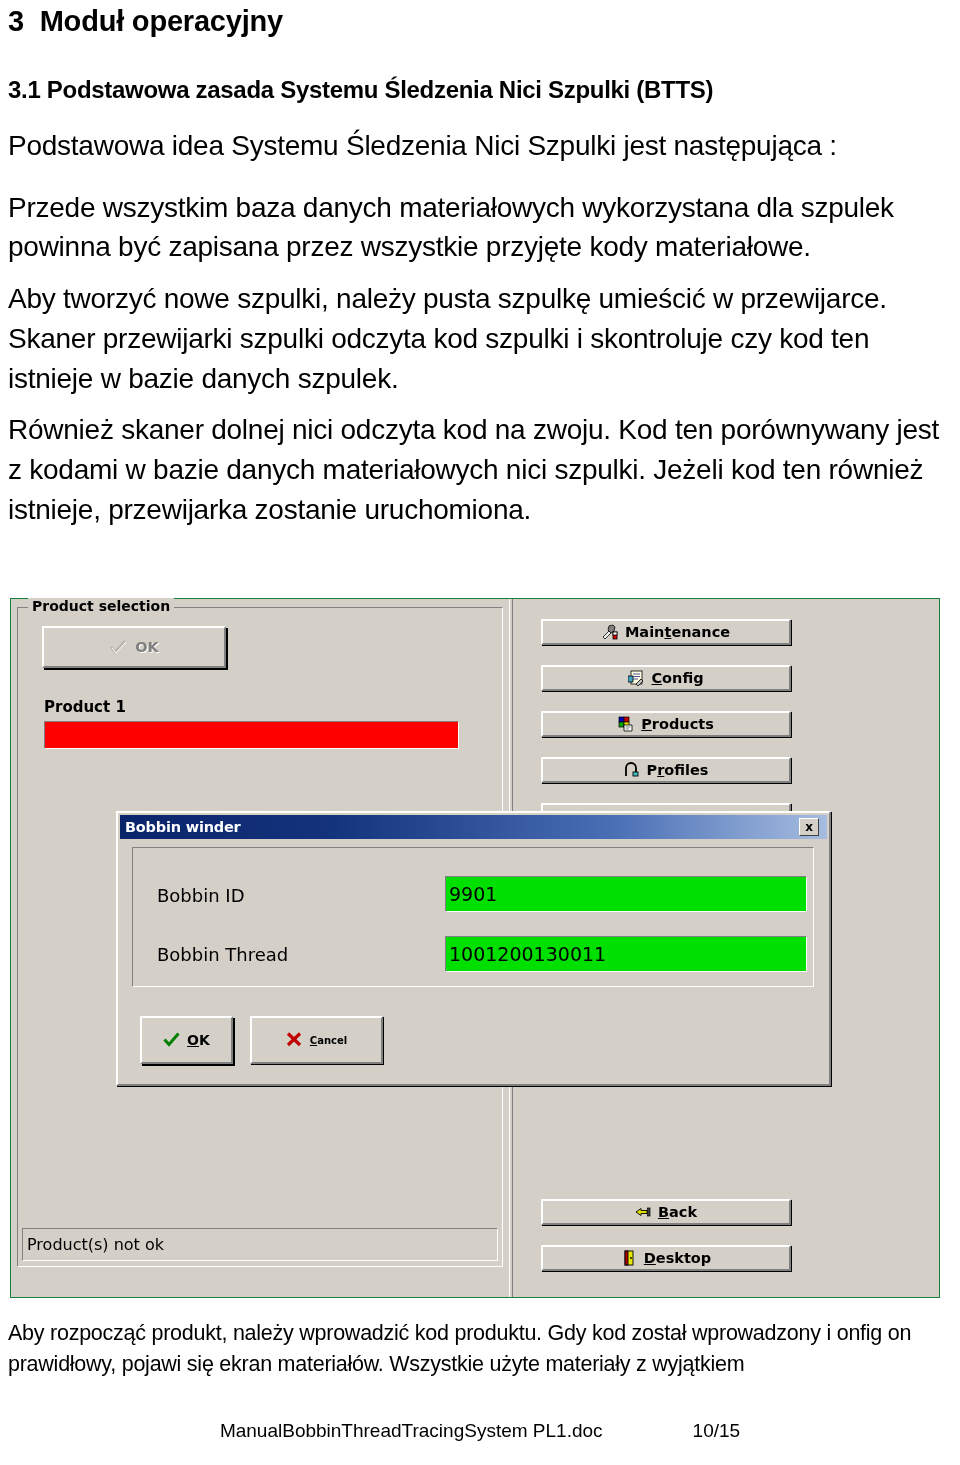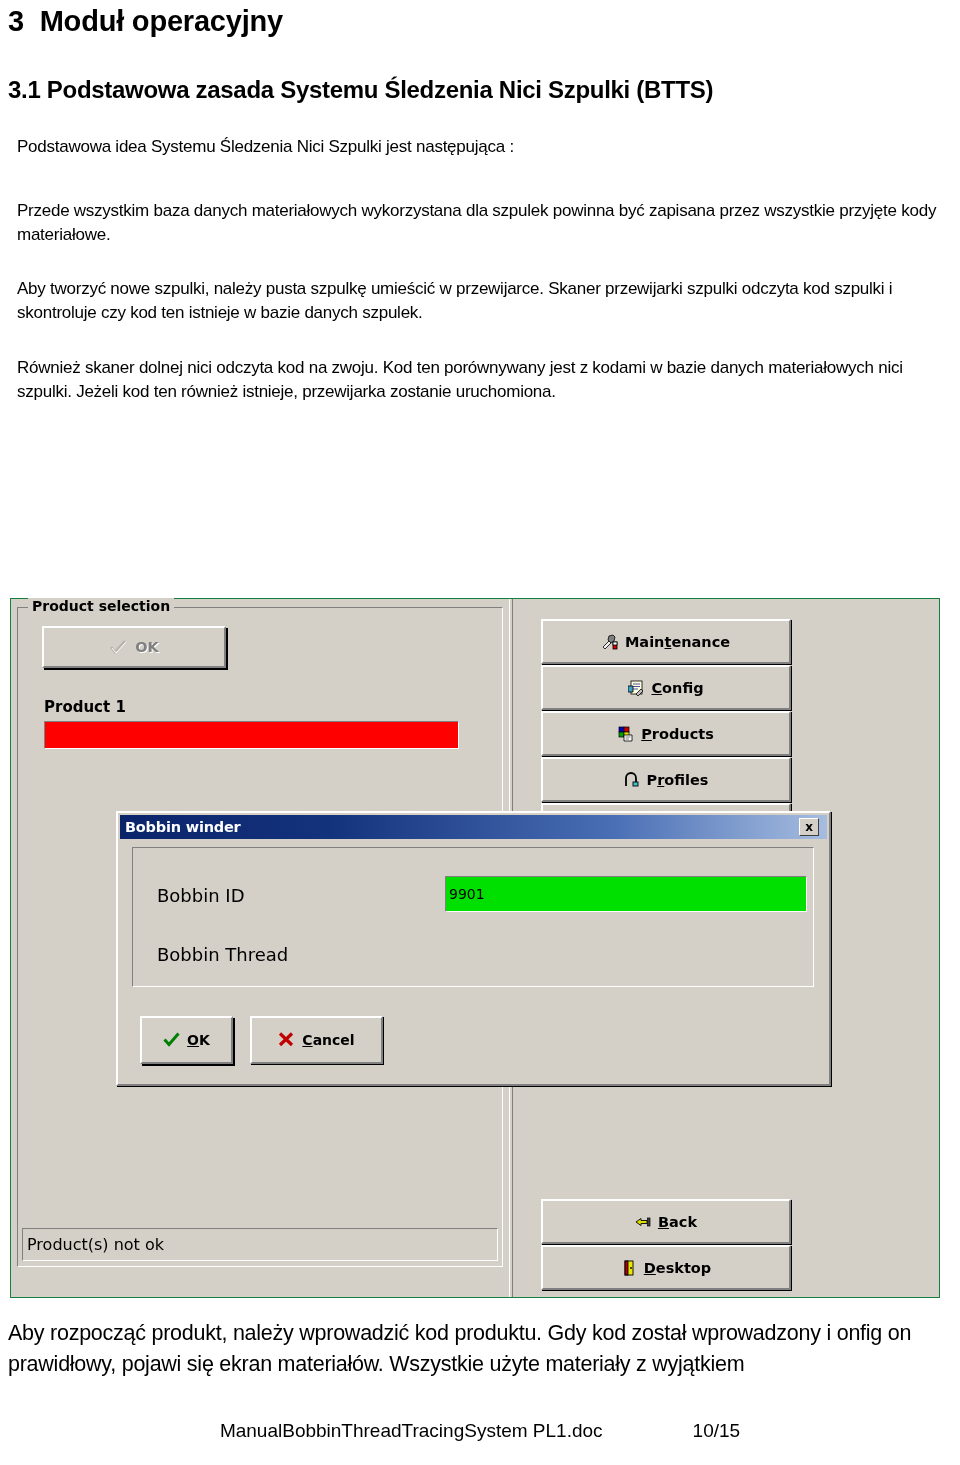--- a/index.html
+++ b/index.html
@@ -31,23 +31,23 @@
     line-height: 1.15;
   }
   h2.h-sub {
     font-size: 24px;
     font-weight: bold;
     margin: 38px 0 0 0;
     line-height: 1.15;
     letter-spacing: -0.3px;
   }
   p.para {
-    font-size: 17px;
+    font-size: 28px;
     line-height: 1.42;
-    margin: 9px;
+    margin: 0;
     letter-spacing: -0.25px;
   }
   .sp-22 { height: 22px; }
   .sp-16 { height: 16px; }
   .sp-12 { height: 12px; }
 
   
   .shot {
     position: absolute;
     left: 10px;
@@ -158,21 +158,21 @@
     box-sizing: border-box;
     display: flex; align-items: center;
     padding-left: 4px;
     font-size: 16px;
   }
 
   
   .rbtn {
     left: 530px;
     width: 250px;
-    height: 45px;
+    height: 26px;
     border-top-color:#ffffff; border-left-color:#ffffff;
     border-right-color:#808080; border-bottom-color:#808080;
     box-shadow: 1px 1px 0 0 #000000;
     gap: 7px;
     font-size: 14.5px;
   }
 
   .icon {
     display: inline-block;
     width: 16px; height: 16px;
@@ -240,33 +240,33 @@
   }
   .fld-green {
     position: absolute;
     background: #00e000;
     border: 1px solid #808080;
     border-right-color: #ffffff;
     border-bottom-color: #ffffff;
     box-sizing: border-box;
     display: flex; align-items: center;
     padding-left: 3px;
-    font-size: 14px;
+    font-size: 19px;
     color: #000;
     font-family: "DejaVu Sans", sans-serif;
   }
   .dlg-ok {
     left: 22px; top: 203px; width: 93px; height: 48px;
     gap: 8px; font-size: 14px;
     box-shadow: 2px 2px 0 0 #000000;
     border-right-color:#808080; border-bottom-color:#808080;
   }
   .dlg-cancel {
     left: 132px; top: 203px; width: 133px; height: 48px;
-    gap: 8px; font-size: 14px;
+    gap: 8px; font-size: 10px;
   }
 
   
   .footer-text {
     position: absolute;
     left: 8px;
     top: 1318px;
     width: 944px;
     font-size: 21.5px;
     line-height: 1.42;
@@ -418,20 +418,23 @@
         </div>
       </div>
 
       <div class="dlg-group">
         <span class="fld-label" style="left:24px; top:37px;">Bobbin ID</span>
         <span class="fld-green" style="left:312px; top:28px; width:362px; height:36px;">
           <span>9901</span>
         </span>
 
         <span class="fld-label" style="left:24px; top:96px;">Bobbin Thread</span>
+        <span class="fld-green" style="left:312px; top:88px; width:362px; height:36px;">
+          <span>1001200130011</span>
+        </span>
       </div>
 
       <div class="btn dlg-ok">
         <span class="icon">
           <svg width="17" height="15" viewBox="0 0 17 15">
             <path d="M1.5 7.5 L6 12.5 L15.5 1.5" stroke="#008000" stroke-width="3" fill="none" stroke-linecap="butt"></path>
           </svg>
         </span>
         <span class="lbl"><u>O</u>K</span>
       </div>

